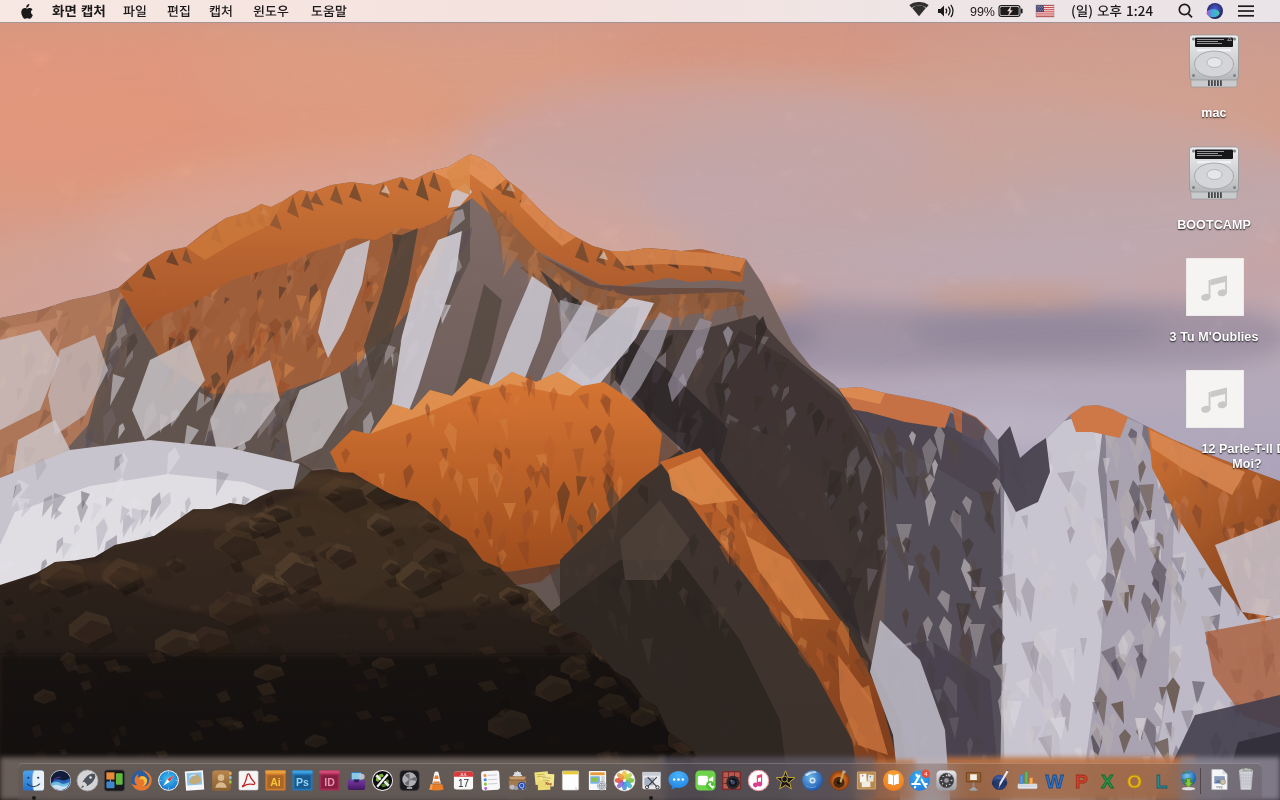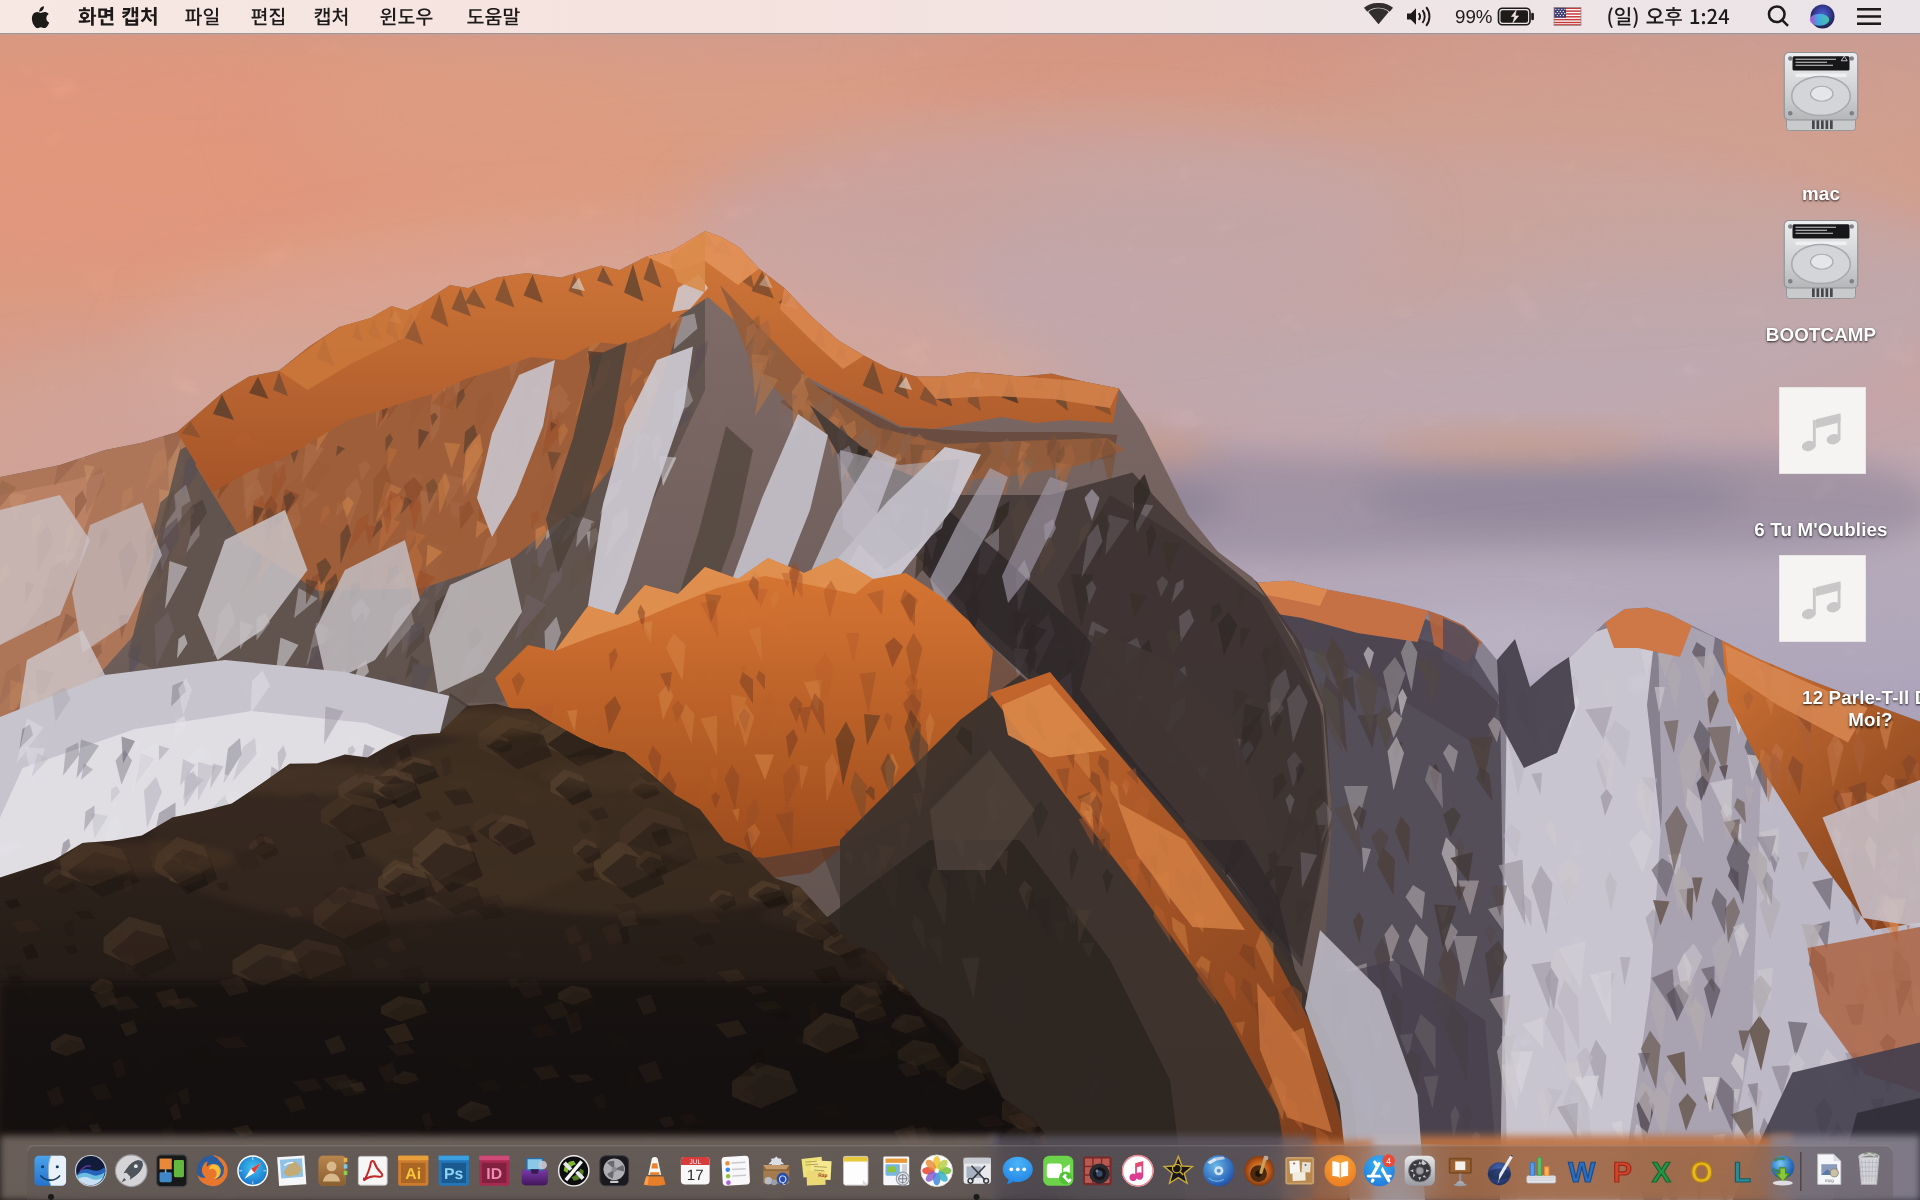--- a/index.html
+++ b/index.html
@@ -7,21 +7,21 @@
   #menubar{position:absolute;left:0;top:0;width:1280px;height:22px;
     background:linear-gradient(90deg,#f7e8e4,#f4e2de 40%,#efe5e6 72%,#eae4e8);border-bottom:1px solid rgba(95,80,85,.55);}
   #menubar svg.mtxt{position:absolute;top:0;left:0;overflow:visible;}
   .micon{position:absolute;top:0;}
   #dock{position:absolute;left:18px;top:763px;width:1244px;height:37px;border-radius:5px 5px 0 0;
     background:rgba(90,82,84,.28);box-shadow:inset 0 1px 0 rgba(255,255,255,.18);
     -webkit-backdrop-filter:blur(14px);backdrop-filter:blur(14px);}
   .dk{position:absolute;top:769px;width:23px;height:23px;}
   .dicon{position:absolute;width:116px;text-align:center;}
   .dicon .lbl{color:#fff;font-weight:bold;font-size:12.5px;letter-spacing:.1px;
-    text-shadow:0 1px 1.5px rgba(0,0,0,.85);margin-top:21px;line-height:15px;}
+    text-shadow:0 1px 1.5px rgba(0,0,0,.85);margin-top:5px;line-height:15px;}
   .ddot{position:absolute;width:4px;height:4px;border-radius:50%;background:#1a1a1a;top:796px;}
 </style></head><body>
 <svg id="wall" viewBox="0 0 1280 800" preserveAspectRatio="none">
 <defs>
  <linearGradient id="sky" x1="0" y1="0" x2="0" y2="1">
   <stop offset="0" stop-color="#cda4a3"></stop>
         <stop offset=".07" stop-color="#dfa593"></stop>
   <stop offset=".14" stop-color="#e4a28b"></stop>
         <stop offset=".25" stop-color="#dfaca0"></stop>
   <stop offset=".34" stop-color="#d2b0b2"></stop>
@@ -1900,25 +1900,25 @@
   <path d="M24.5 21.5 41 17.5 41 23.5 24.5 27.5z"></path>
   <rect x="22.6" y="22" width="1.9" height="17.5"></rect>
   <rect x="39.1" y="18.5" width="1.9" height="16.5"></rect>
   <ellipse cx="19.8" cy="39.3" rx="4.6" ry="3.4" transform="rotate(-12 19.8 39.3)"></ellipse>
   <ellipse cx="36.3" cy="34.8" rx="4.6" ry="3.4" transform="rotate(-12 36.3 34.8)"></ellipse>
  </g>
 </svg>
 <div class="dicon" style="left:1156px;top:101px">
     <div class="lbl">mac</div>
   </div>
-<div class="dicon" style="left:1156px;top:195px">
+<div class="dicon" style="left:1156px;top:213px">
     <div class="lbl">BOOTCAMP</div>
   </div>
 <div class="dicon" style="left:1156px;top:325px">
-    <div class="lbl">6 Tu M'Oublies</div>
+    <div class="lbl">3 Tu M'Oublies</div>
   </div>
 <div class="dicon" style="left:1189px;top:437px">
     <div class="lbl">12 Parle-T-Il De<br>Moi?</div>
   </div>
 <div id="dock"></div>
 <svg width="0" height="0" style="position:absolute">
     <defs>
 <linearGradient id="finG" x1="0" y1="0" x2="0" y2="1">
         <stop offset="0" stop-color="#4aa3ec"></stop>
         <stop offset="1" stop-color="#2472cc"></stop>

